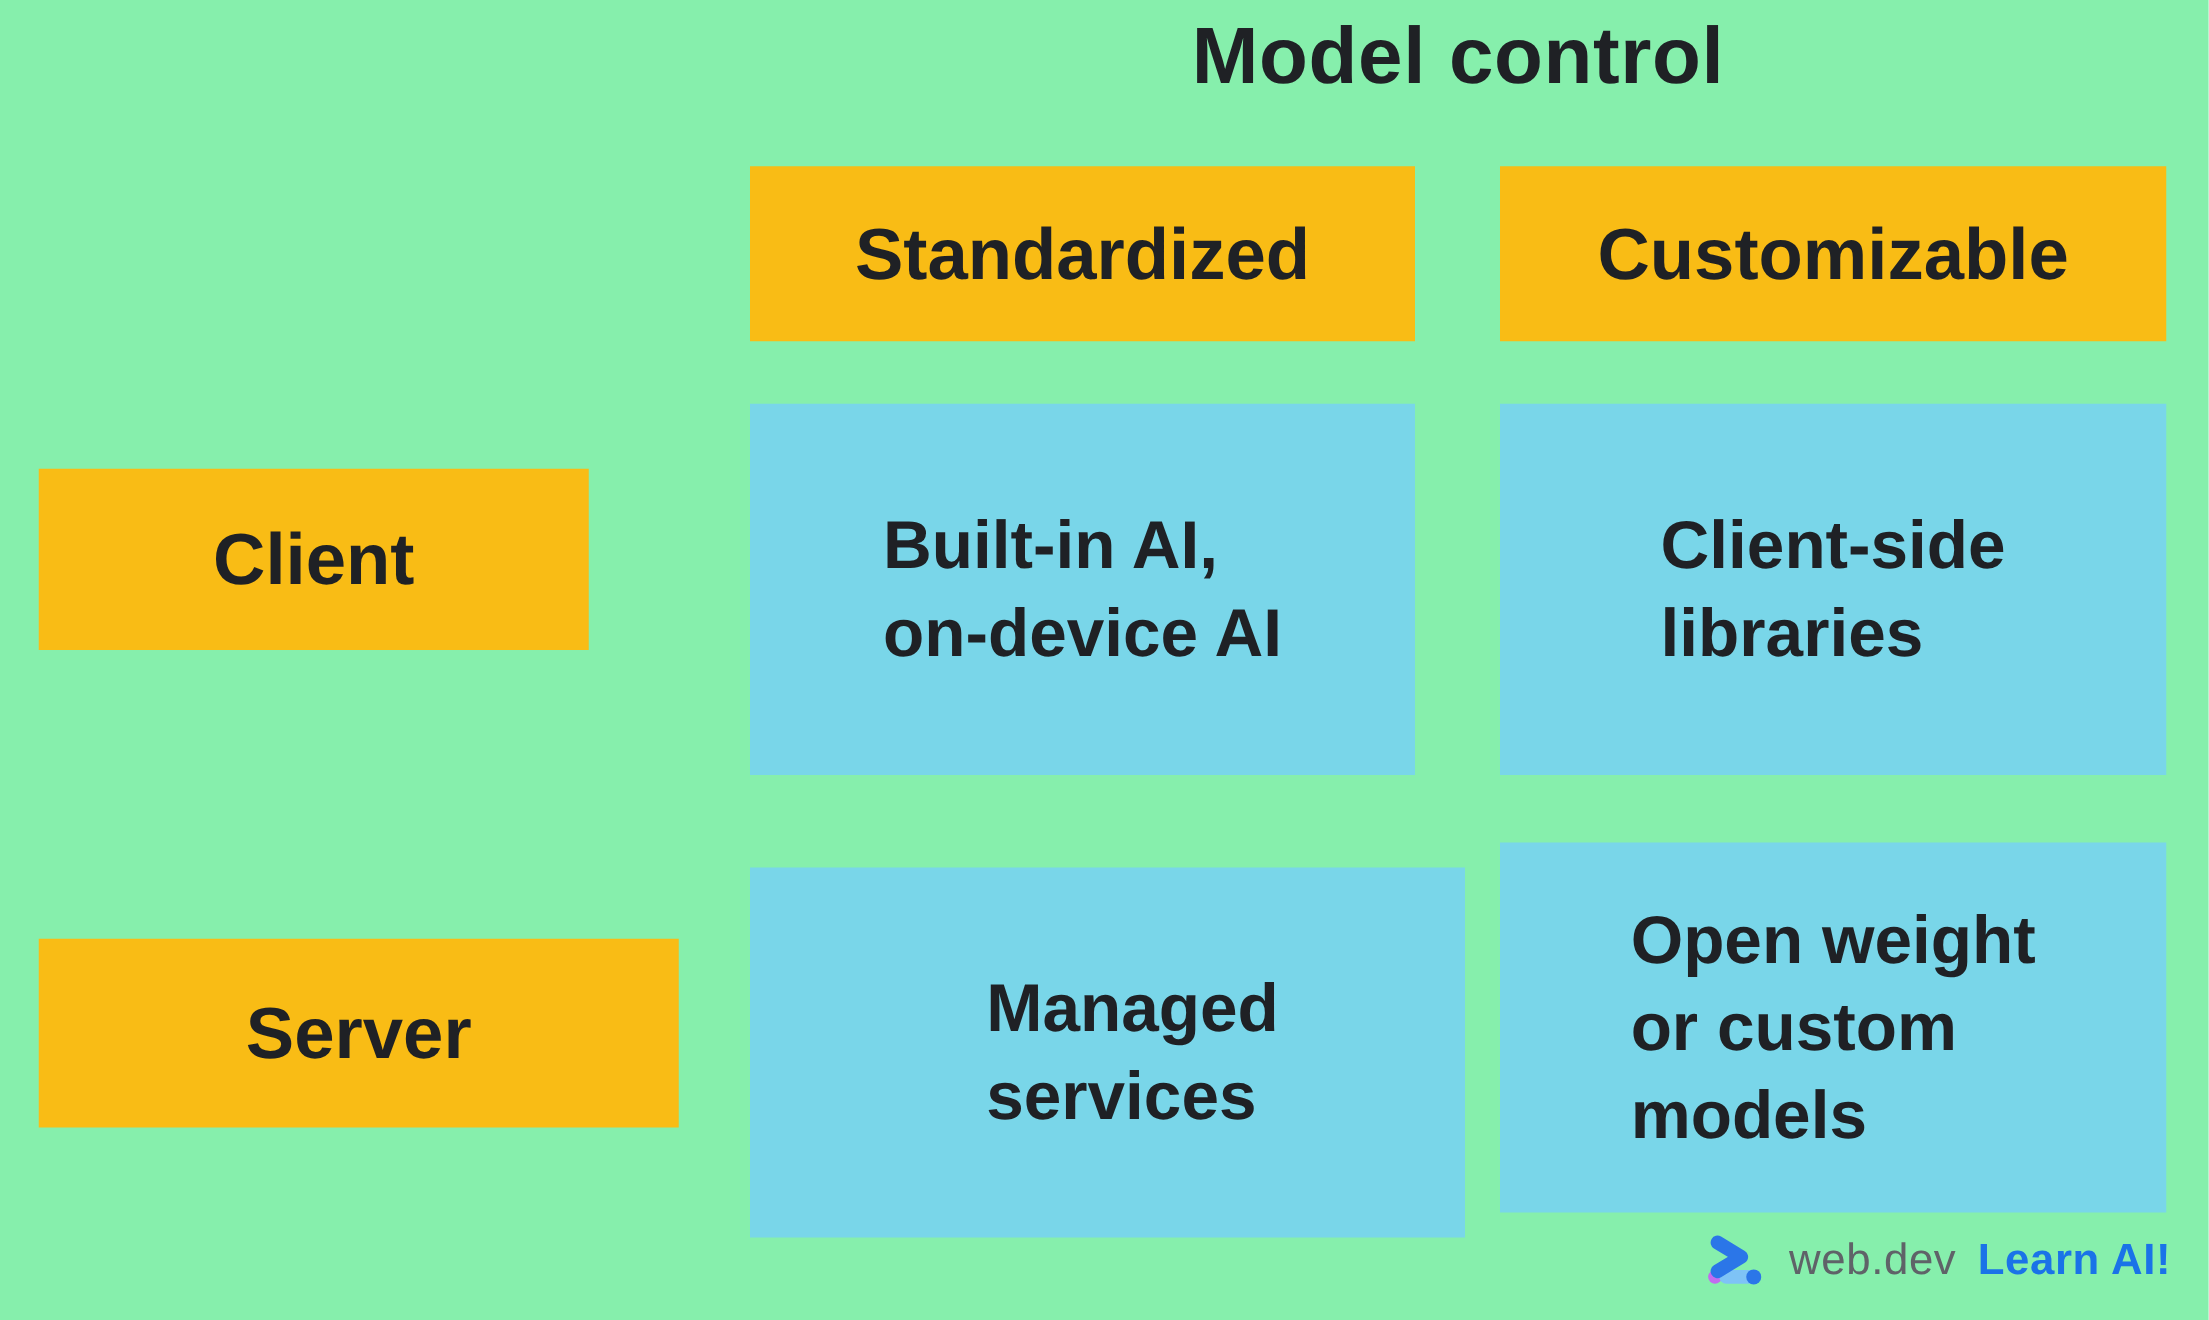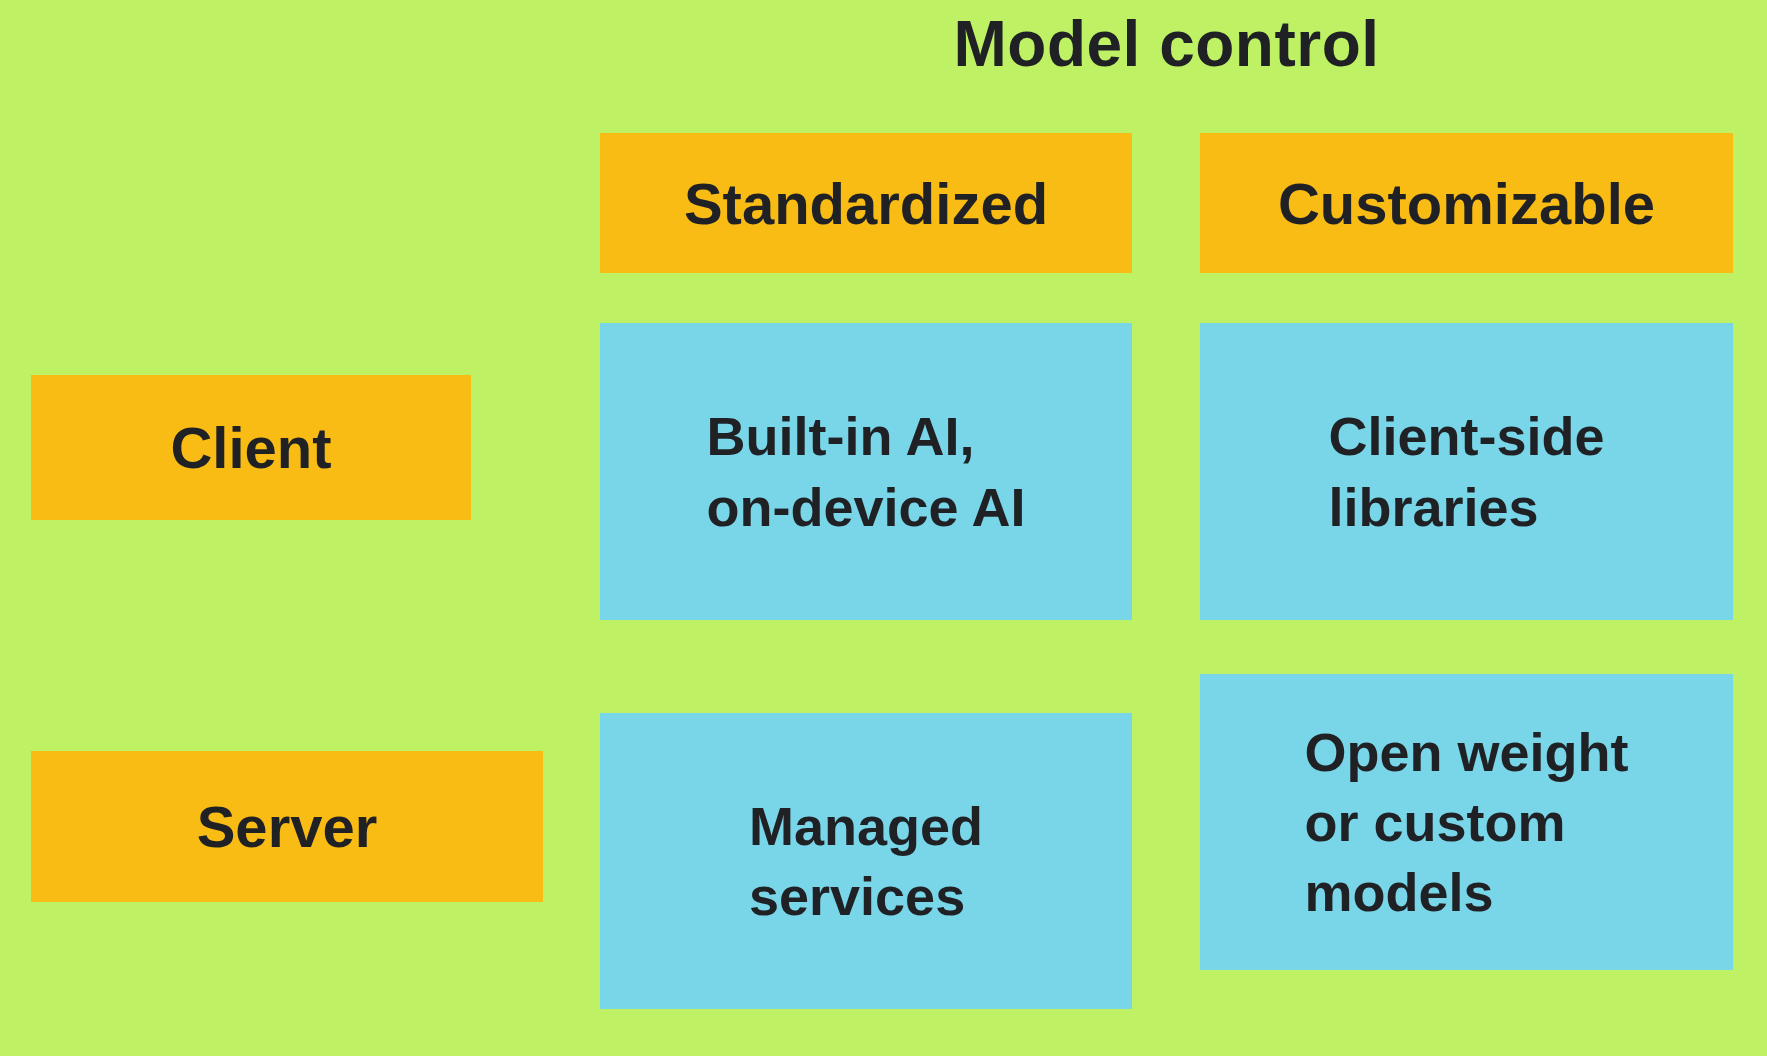--- a/index.html
+++ b/index.html
@@ -5,21 +5,21 @@
   html, body {
     margin: 0;
     padding: 0;
     background: #ffffff;
     font-family: "Liberation Sans", "DejaVu Sans", sans-serif;
   }
   .canvas {
     position: relative;
     width: 1767px;
     height: 1056px;
-    background: #bef264;
+    background: #86efac;
     overflow: hidden;
     color: #1f2125;
   }
   .title {
     position: absolute;
     left: 600px;
     top: 12px;
     width: 1133px;
     text-align: center;
     font-size: 64px;
@@ -57,21 +57,21 @@
   
   .col-header-1 { left: 600px;  top: 133px; width: 532px; height: 140px; }
   .col-header-2 { left: 1200px; top: 133px; width: 533px; height: 140px; }
   
   .row-header-1 { left: 31px; top: 375px; width: 440px; height: 145px; }
   .row-header-2 { left: 31px; top: 751px; width: 512px; height: 151px; }
   .platform     { left: 31px; top: 600px; width: 512px; height: 76px; }
   
   .cell-r1c1 { left: 600px;  top: 323px; width: 532px; height: 297px; }
   .cell-r1c2 { left: 1200px; top: 323px; width: 533px; height: 297px; }
-  .cell-r2c1 { left: 600px;  top: 713px; width: 532px; height: 296px; }
+  .cell-r2c1 { left: 600px;  top: 694px; width: 532px; height: 296px; padding-left: 40px; }
   .cell-r2c2 { left: 1200px; top: 674px; width: 533px; height: 296px; }
   
   .footer {
     position: absolute;
     right: 30px;
     top: 980px;
     height: 56px;
     display: flex;
     align-items: center;
     gap: 17px;
@@ -107,14 +107,24 @@
   <div class="box cyan cell-r1c1">Built-in AI,
 on-device AI</div>
   <div class="box cyan cell-r1c2">Client-side
 libraries</div>
   <div class="box cyan cell-r2c1">Managed
 services</div>
   <div class="box cyan cell-r2c2">Open weight
 or custom
 models</div>
 
+  <div class="footer">
+    <svg class="logo-icon" width="50" height="42" viewBox="0 0 50 42" aria-hidden="true">
+      <line x1="8" y1="34.5" x2="15" y2="28.5" stroke="#C26CEF" stroke-width="11" stroke-linecap="round"></line>
+      <line x1="17" y1="34.5" x2="39" y2="34.5" stroke="#7EC3F6" stroke-width="11" stroke-linecap="round"></line>
+      <polyline points="10,7 29,18.5 10,30" fill="none" stroke="#2B76E8" stroke-width="11" stroke-linecap="round" stroke-linejoin="round"></polyline>
+      <circle cx="39" cy="34.5" r="6" fill="#2B76E8"></circle>
+    </svg>
+    <span class="brand">web.dev</span>
+    <span class="cta">Learn AI!</span>
+  </div>
 
 </div>
 
 </body></html>

